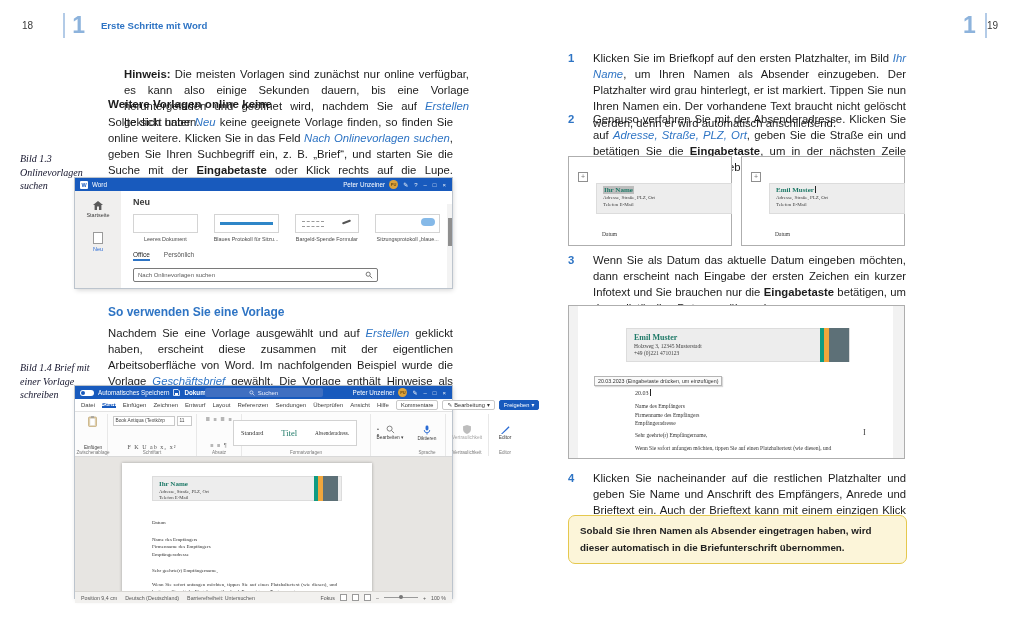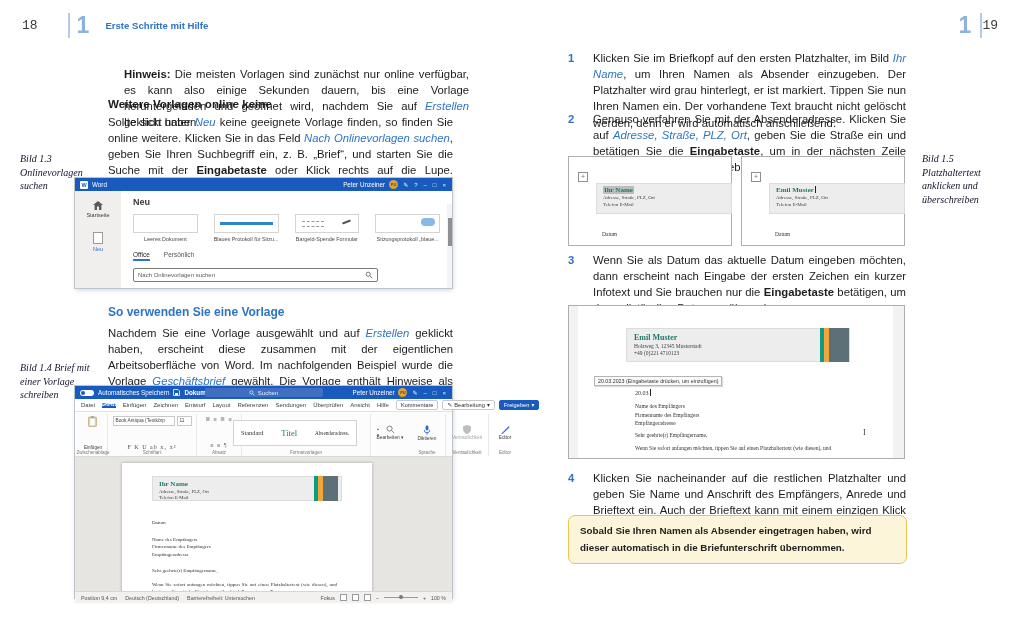--- a/index.html
+++ b/index.html
@@ -1,20 +1,20 @@
 <!DOCTYPE html>
 <html lang="de"><head>
 <meta charset="utf-8">
 <style>
   html,body{margin:0;padding:0;background:#fff;}
   #page{position:relative;width:1020px;height:644px;background:#ffffff;overflow:hidden;
         font-family:"Liberation Sans",sans-serif;color:#1c1c1c;}
   
   .hdr{position:absolute;top:13px;display:flex;align-items:center;}
-  .pgno{font-size:13px;color:#3a3a3a;font-family:Liberation Mono, monospace;}
+  .pgno{font-size:10px;color:#3a3a3a;}
   .chrule{width:2px;height:25px;background:#b3cbe7;}
   .chno{font-size:23px;font-weight:bold;color:#8db3dc;line-height:25px;}
   .htitle{font-size:9.6px;font-weight:bold;color:#2e74c4;}
   
   .bt{position:absolute;font-size:11.3px;line-height:1.43;text-align:justify;}
   .bi{color:#2e74c4;font-style:italic;}
   .bb{font-weight:bold;}
   .h-black{position:absolute;font-size:11.6px;font-weight:bold;}
   .h-blue{position:absolute;font-size:12px;font-weight:bold;color:#2e74c4;}
   .cap{position:absolute;font-family:"Liberation Serif",serif;font-style:italic;
@@ -114,21 +114,21 @@
 </style>
 </head>
 <body>
 
 <div id="page">
 
   <div class="hdr" style="left:22px;">
     <span class="pgno">18</span>
     <span class="chrule" style="margin-left:30px;"></span>
     <span class="chno" style="margin-left:7px;">1</span>
-    <span class="htitle" style="margin-left:16px;">Erste Schritte mit Hilfe</span>
+    <span class="htitle" style="margin-left:16px;">Erste Schritte mit Word</span>
   </div>
   <div class="hdr" style="right:22px;">
     <span class="chno" style="margin-left:15px;">1</span>
     <span class="chrule" style="margin-left:9px;"></span>
     <span class="pgno" style="margin-left:0;">19</span>
   </div>
 
   <p class="bt" style="left:108px;top:50px;width:345px;margin:16px;">
     <span class="bb">Hinweis:</span><span> Die meisten Vorlagen sind zunächst nur online verfügbar, es kann also einige Sekunden dauern, bis eine Vorlage heruntergeladen und geöffnet wird, nachdem Sie auf </span><span class="bi">Erstellen</span><span> geklickt haben.</span>
   </p>
@@ -402,21 +402,20 @@
   </div>
 
   <div class="item" style="left:568px;top:50px;width:338px;">
     <span class="n">1</span>
     <span class="tx"><span>Klicken Sie im Briefkopf auf den ersten Platzhalter, im Bild </span><span class="bi">Ihr Name</span><span>, um Ihren Namen als Absender einzugeben. Der Platzhalter wird grau hinterlegt, er ist markiert. Tippen Sie nun Ihren Namen ein. Der vorhandene Text braucht nicht gelöscht werden, denn er wird automatisch anschließend.</span></span>
   </div>
   <div class="item" style="left:568px;top:111px;width:338px;">
     <span class="n">2</span>
     <span class="tx"><span>Genauso verfahren Sie mit der Absenderadresse. Klicken Sie auf </span><span class="bi">Adresse, Straße, PLZ, Ort</span><span>, geben Sie die Straße ein und betätigen Sie die </span><span class="bb">Eingabetaste</span><span>, um in der nächsten Zeile Postleitzahl und Ort einzugeben.</span></span>
   </div>
-  <div class="cap" style="left:922px;top:152px;width:88px;">Bild 1.5 Platzhaltertext anklicken und überschreiben</div>
 
   <div class="shot" style="left:568px;top:156px;width:162px;height:88px;">
     <div class="mh" style="left:9px;top:15px;">+</div>
     <div class="band" style="left:27px;top:26px;right:-1px;height:31px;padding:2px 0 0 6px;box-sizing:border-box;">
       <div style="font-size:7px;" class="bandname"><span style="background:#bdbdbd;padding:0 1px;">Ihr Name</span></div>
       <div class="bandl" style="font-size:5px;line-height:1.5;">Adresse, Straße, PLZ, Ort</div>
       <div class="bandl" style="font-size:5px;">Telefon  E-Mail</div>
     </div>
     <div class="serif" style="position:absolute;left:33px;top:74px;font-size:5.5px;color:#333;">Datum</div>
   </div>

